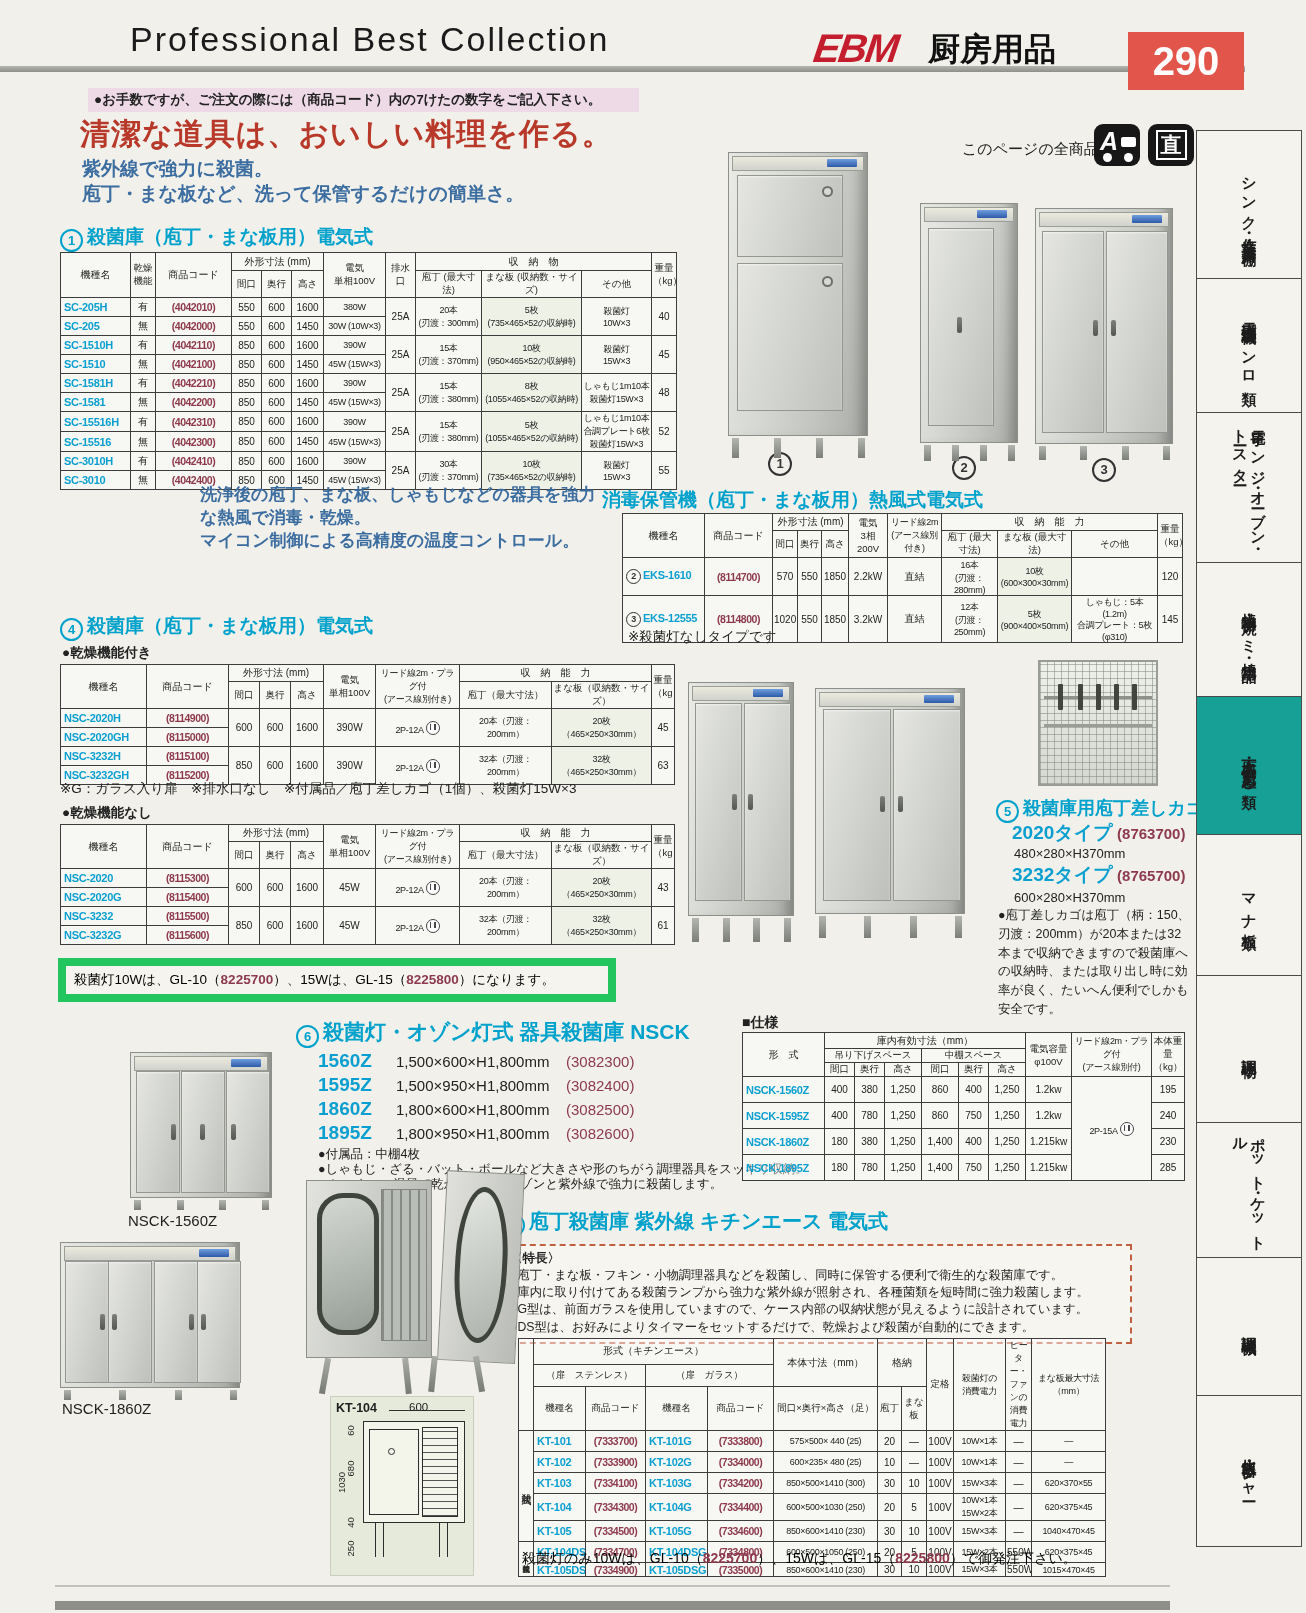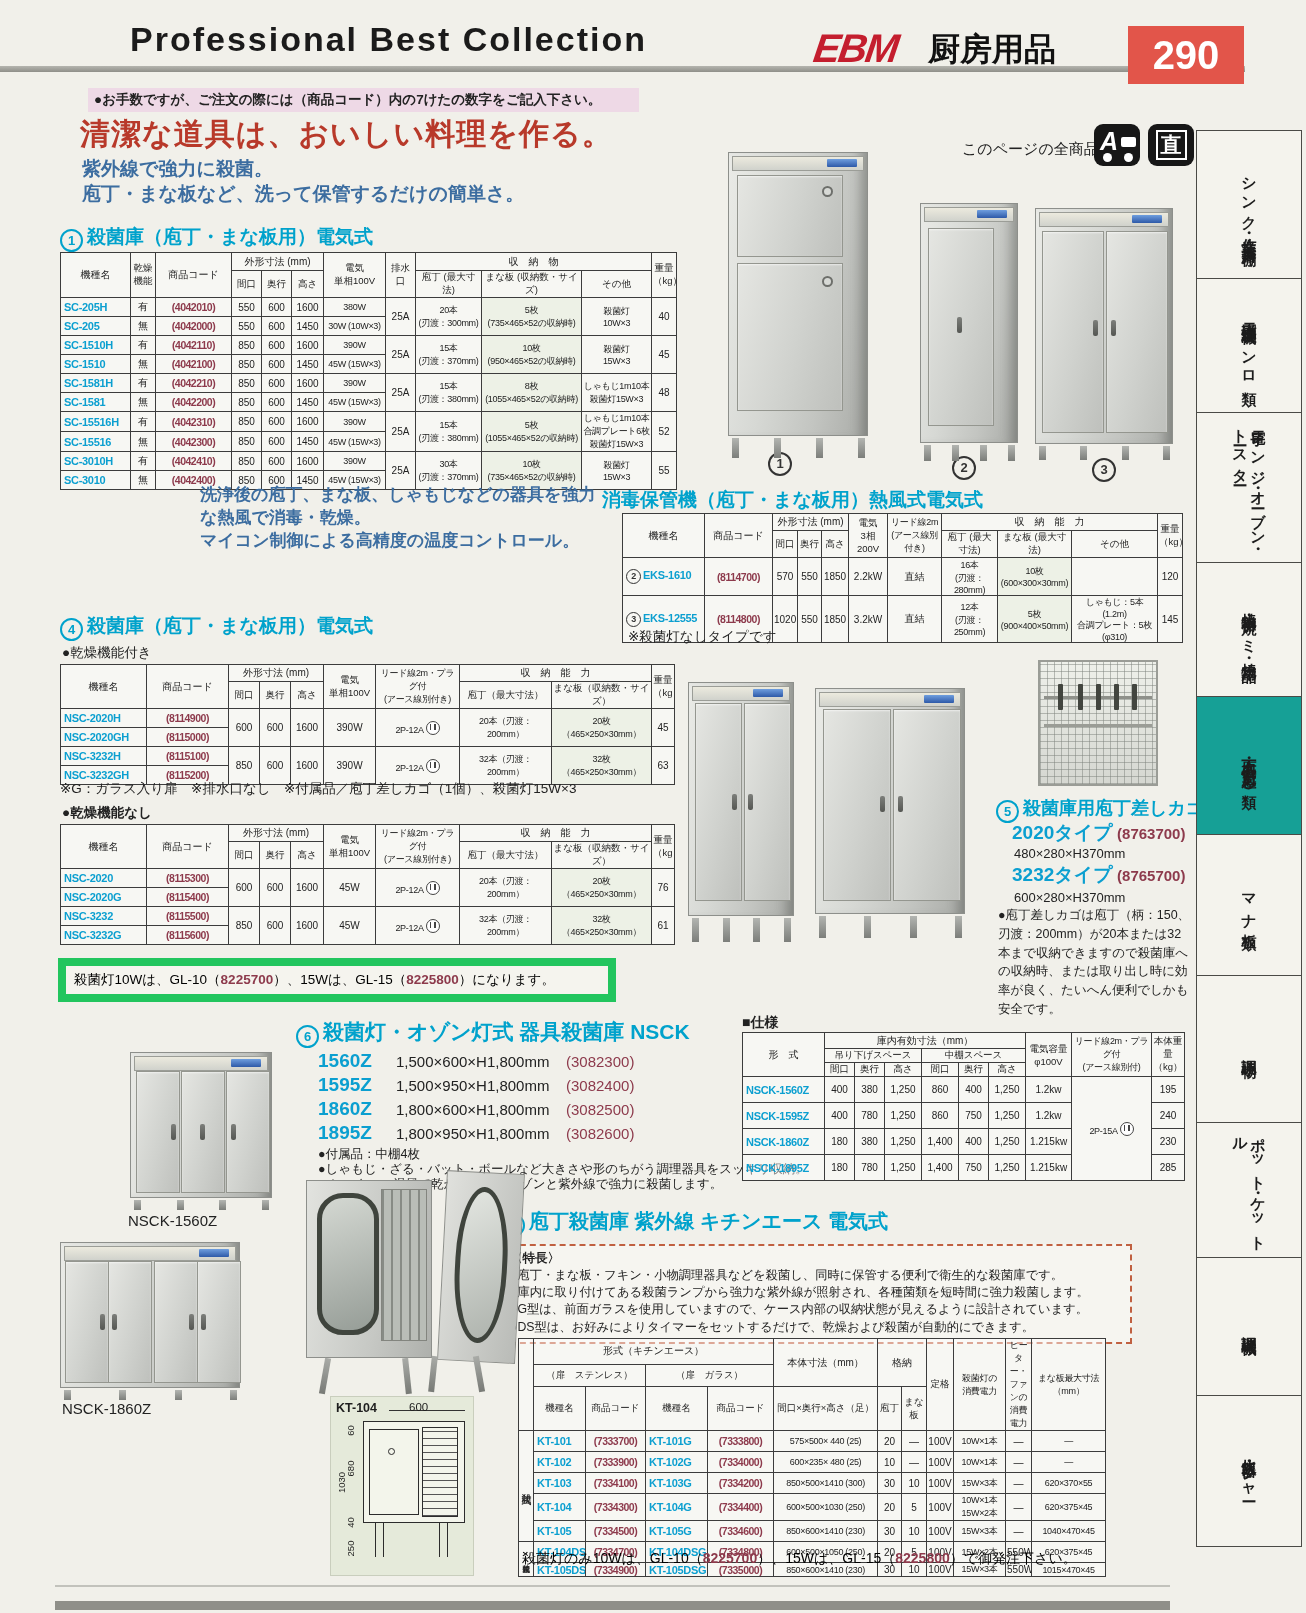--- a/index.html
+++ b/index.html
@@ -1,25 +1,25 @@
 <!DOCTYPE html>
 <html><head>
 <meta charset="utf-8">
 <style>
   html,body{margin:0;padding:0}
   body{font-family:"Liberation Sans","DejaVu Sans",sans-serif;background:#d8d7d2}
   #page{position:relative;width:1306px;height:1613px;background:#f1f0ea;overflow:hidden;margin:0 auto}
   .abs{position:absolute}
   .pre{white-space:pre-line}
   
-  #hdr-title{left:130px;top:20px;font-size:34px;font-weight:bold;color:#1b1b1b;letter-spacing:2px}
+  #hdr-title{left:130px;top:20px;font-size:34px;font-weight:normal;color:#1b1b1b;letter-spacing:2px}
   #hdr-rule{left:0;top:66px;width:1245px;height:6px;background:linear-gradient(#b5b5af,#8f8f89)}
   #ebm{left:814px;top:26px;font-size:40px;font-weight:bold;font-style:italic;color:#c41e2e;transform:skewX(-8deg);letter-spacing:-2px}
   #brandcat{left:928px;top:28px;font-size:32px;font-weight:bold;color:#111}
-  #pagebox{left:1128px;top:26px;width:116px;height:58px;background:#e2554a;color:#fff;font-size:40px;font-weight:bold;text-align:center;line-height:58px}
+  #pagebox{left:1128px;top:32px;width:116px;height:58px;background:#e2554a;color:#fff;font-size:40px;font-weight:bold;text-align:center;line-height:58px}
   #notice{left:88px;top:88px;width:545px;height:24px;background:#eed9e6;color:#222;font-size:13.5px;line-height:24px;padding-left:6px;font-weight:bold}
   #intro-title{left:80px;top:114px;font-size:30px;font-weight:bold;color:#b8392a;letter-spacing:1px}
   .introline{font-size:19px;font-weight:bold;color:#3c6da0}
   #introl1{left:82px;top:156px}
   #introl2{left:82px;top:181px}
   #allprod{left:962px;top:140px;font-size:15px;color:#222}
   
   .blkicon{background:#171717;border-radius:9px;width:46px;height:42px}
   #icon-truck{left:1094px;top:124px}
   #icon-truck .tA{position:absolute;left:6px;top:3px;color:#fff;font-weight:bold;font-style:italic;font-size:25px}
@@ -393,21 +393,21 @@
             <td class="">145</td>
           </tr>
         </tbody>
       </table>
     </div>
   <div class="abs notetext" style="left:628px;top:628px">※殺菌灯なしタイプです</div>
 
   <div class="abs sec-title" style="left:60px;top:613px">
     <span class="circ">4</span><span>殺菌庫（庖丁・まな板用）電気式</span>
   </div>
-  <div class="abs notetext" style="left:62px;top:644px;font-weight:normal">●乾燥機能付き</div>
+  <div class="abs notetext" style="left:62px;top:644px;font-weight:bold">●乾燥機能付き</div>
   <div class="tblwrap" id="t3" style="left:60px;top:664px">
       <table style="width: 614px;">
         <colgroup>
           <col style="width: 86px;">
           <col style="width: 82px;">
           <col style="width: 31px;">
           <col style="width: 31px;">
           <col style="width: 33px;">
           <col style="width: 52px;">
           <col style="width: 84px;">
@@ -509,21 +509,21 @@
           <tr style="height: 19px;">
             <td class="t-model">NSC-2020</td>
             <td class="t-code">(8115300)</td>
             <td rowspan="2" class="">600</td>
             <td rowspan="2" class="">600</td>
             <td rowspan="2" class="">1600</td>
             <td rowspan="2" class="">45W</td>
             <td rowspan="2" class="sm"><span>2P-12A</span><span class="plug"><i></i><i></i></span></td>
             <td rowspan="2" class="sm">20本（刃渡：200mm）</td>
             <td rowspan="2" class="sm tint">20枚（465×250×30mm）</td>
-            <td rowspan="2" class="">76</td>
+            <td rowspan="2" class="">43</td>
           </tr>
           <tr style="height: 19px;">
             <td class="t-model">NSC-2020G</td>
             <td class="t-code">(8115400)</td>
           </tr>
           <tr style="height: 19px;">
             <td class="t-model">NSC-3232</td>
             <td class="t-code">(8115500)</td>
             <td rowspan="2" class="">850</td>
             <td rowspan="2" class="">600</td>

